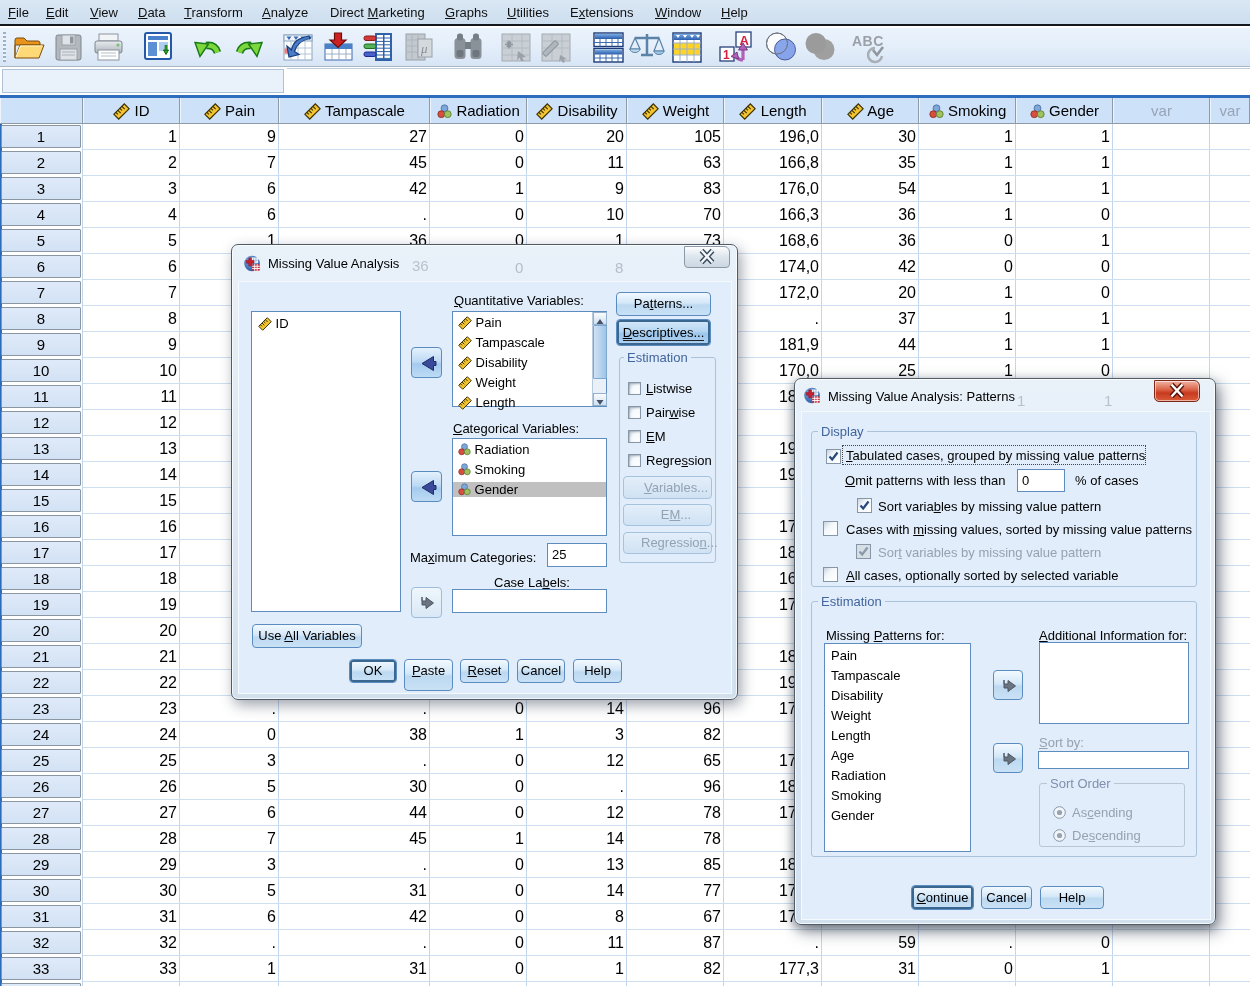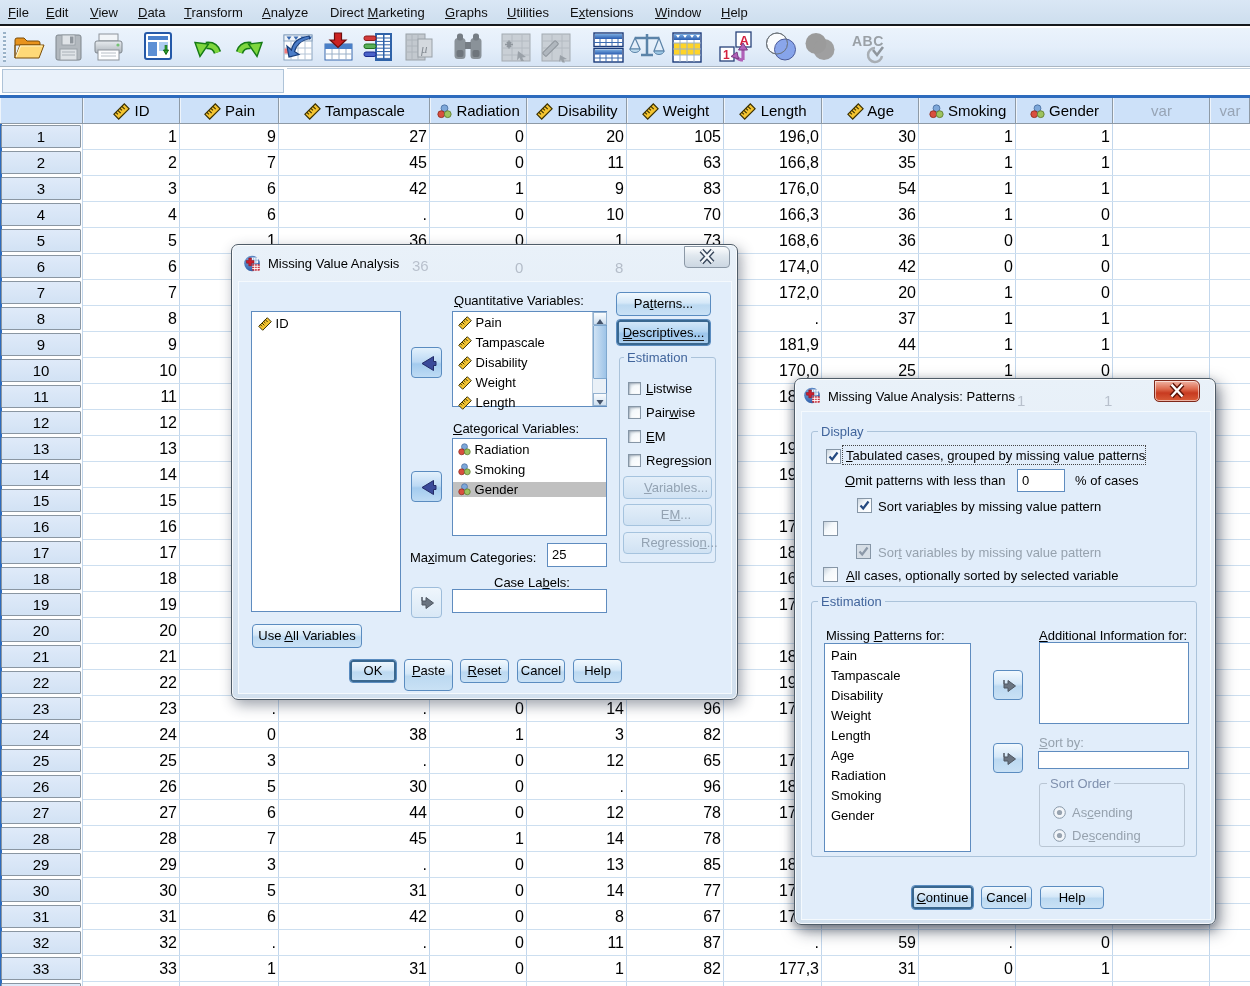--- a/index.html
+++ b/index.html
@@ -804,20 +804,21 @@
     <div class="lbl" style="left:50px;top:94px"><u>O</u>mit patterns with less than</div>
     <div class="inp" style="left:222px;top:90px;width:48px;height:23px;line-height:21px;padding-left:4px">0</div>
     <div class="lbl" style="left:280px;top:94px">% of cases</div>
     <div class="cb" style="left:62px;top:119px;width:15px;height:15px">
       <svg width="13" height="13" viewBox="0 0 13 13" style="position:absolute;left:0;top:0">
         <path d="M2.5 6.5 L5.2 9.5 L10.5 2.5" fill="none" stroke="#264a80" stroke-width="2.2"></path>
       </svg>
     </div>
     <div class="lbl" style="left:83px;top:120px">Sort varia<u>b</u>les by missing value pattern</div>
     <div class="cb" style="left:28px;top:142px;width:15px;height:15px"></div>
+    <div class="lbl" style="left:51px;top:143px">Cases with <u>m</u>issing values, sorted by missing value patterns</div>
     <div class="cb" style="left:61px;top:165px;width:15px;height:15px;background:#d6dee6">
       <svg width="13" height="13" viewBox="0 0 13 13" style="position:absolute;left:0;top:0">
         <path d="M2.5 6.5 L5.2 9.5 L10.5 2.5" fill="none" stroke="#8b98a8" stroke-width="2.2"></path>
       </svg>
     </div>
     <div class="lbl lblg" style="left:83px;top:166px">Sor<u>t</u> variables by missing value pattern</div>
     <div class="cb" style="left:28px;top:188px;width:15px;height:15px"></div>
     <div class="lbl" style="left:51px;top:189px"><u>A</u>ll cases, optionally sorted by selected variable</div>
     <div class="gb" style="left:16px;top:222px;width:386px;height:256px"></div>
     <div class="gbl" style="left:23px;top:215px">Estimation</div>

